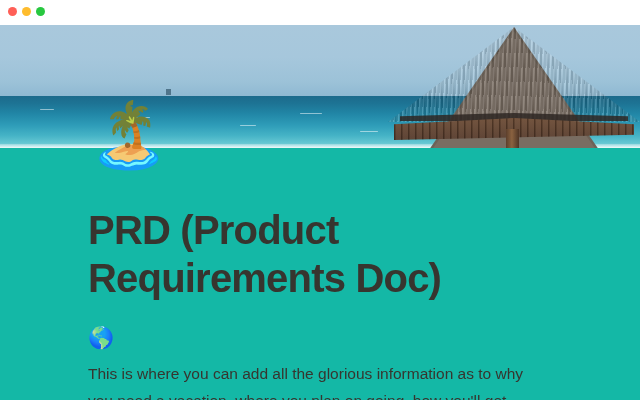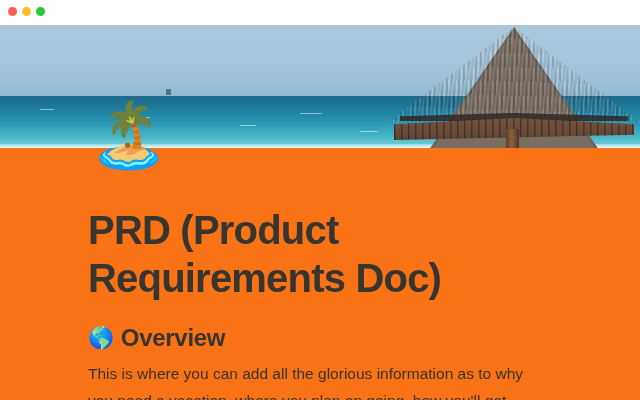--- a/index.html
+++ b/index.html
@@ -196,21 +196,21 @@
     user-select: none;
   }
 
   
   .doc {
     position: absolute;
     top: 148px;
     left: 0;
     width: 640px;
     height: 252px;
-    background: #f97316;
+    background: #14b8a6;
     z-index: 4;
   }
   .page-title {
     position: absolute;
     top: 58px;
     left: 88px;
     width: 470px;
     margin: 0;
     font-size: 40px;
     line-height: 48px;
@@ -283,21 +283,20 @@
       <div class="palapa-fringe-lines"></div>
       <div class="palapa-post"></div>
     </div>
   </div>
 
   <div class="doc">
     <h1 class="page-title">PRD (Product Requirements Doc)</h1>
 
     <h2 class="section-heading">
       <span class="heading-emoji">🌎</span>
-      <span>Overview</span>
     </h2>
 
     <p class="body-text">This is where you can add all the glorious information as to why you need a vacation, where you plan on going, how you'll get there, and the benefit of</p>
   </div>
 
   <div class="page-icon">🏝️</div>
 
 </div>
 
 </body></html>

